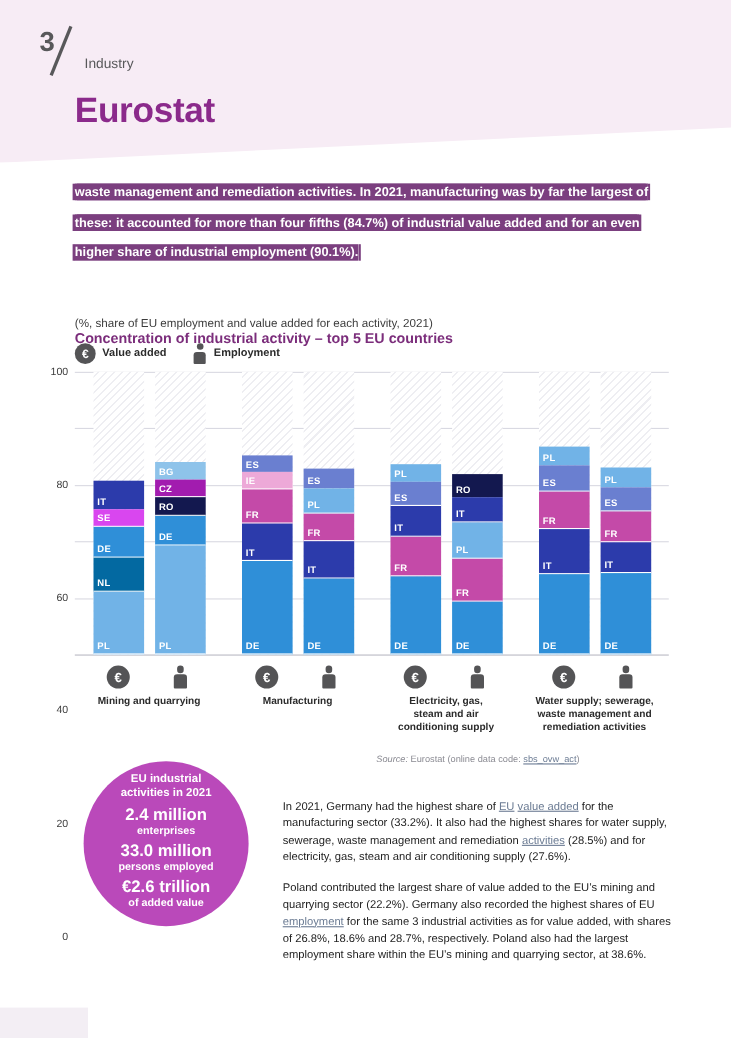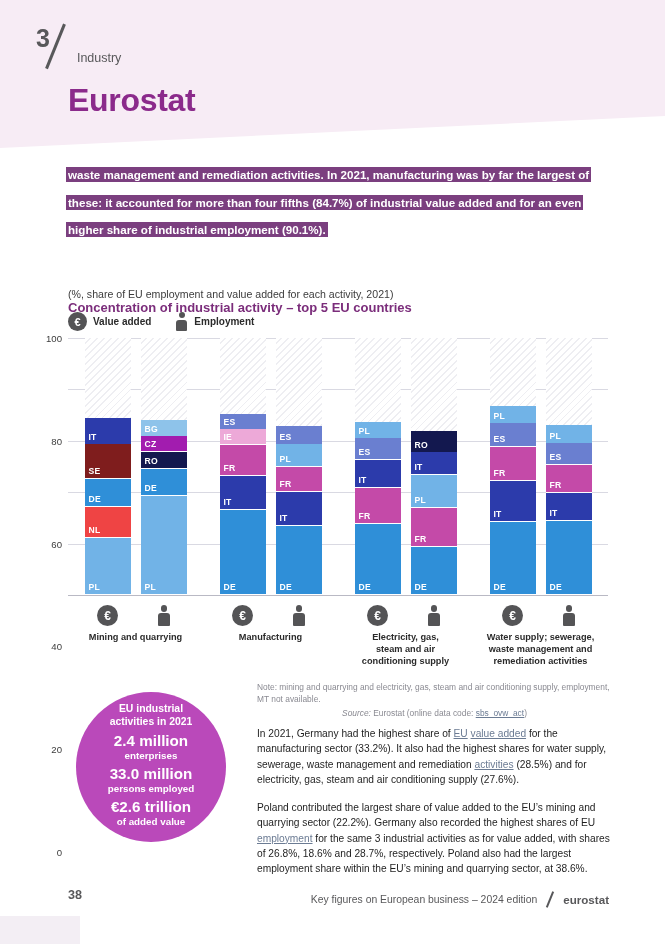--- a/index.html
+++ b/index.html
@@ -199,27 +199,27 @@
         </div>
       </div>
     <div class="groups" id="groups">
         <div class="group">
           <div class="barslot">
             <div class="hatch"></div>
             <div class="bar">
               <div class="seg" style="height: 25.7px; background: rgb(44, 59, 171);">
                 <span>IT</span>
               </div>
-              <div class="seg" style="height: 35px; background: #7f1d1d;">
+              <div class="seg" style="height: 16px; background: #d946ef;">
                 <span>SE</span>
               </div>
               <div class="seg" style="height: 28.27px; background: rgb(47, 143, 216);">
                 <span>DE</span>
               </div>
-              <div class="seg" style="height: 30.84px; background: #ef4444;">
+              <div class="seg" style="height: 30.84px; background: #0369a1;">
                 <span>NL</span>
               </div>
               <div class="seg" style="height: 57.054px; background: rgb(113, 179, 231);">
                 <span>PL</span>
               </div>
             </div>
           </div>
           <div class="barslot">
             <div class="hatch"></div>
             <div class="bar">
@@ -435,21 +435,20 @@
         </div>
         <div class="xlabel">
           <div>Water supply; sewerage,</div>
           <div>waste management and</div>
           <div>remediation activities</div>
         </div>
       </div>
     </div>
 
   <div class="note-block">
-    <div class="note">Note: mining and quarrying and electricity, gas, steam and air conditioning supply, employment, MT not available.</div>
     <div class="source">
       <i>Source:</i>
       <span>Eurostat (online data code:</span>
       <a class="link" href="#">sbs_ovw_act</a><span>)</span>
     </div>
   </div>
 
   <div class="circle">
     <div class="c-head" id="circle-head">
         <div>EU industrial</div>
@@ -464,22 +463,14 @@
   </div>
 
   <div class="body-text p1">
     <span>In 2021, Germany had the highest share of </span><a class="link" href="#">EU</a><span> </span><a class="link" href="#">value added</a><span> for the manufacturing sector (33.2%). It also had the highest shares for water supply, sewerage, waste management and remediation </span><a class="link" href="#">activities</a><span> (28.5%) and for electricity, gas, steam and air conditioning supply (27.6%).</span>
   </div>
 
   <div class="body-text p2">
     <span>Poland contributed the largest share of value added to the EU’s mining and quarrying sector (22.2%). Germany also recorded the highest shares of EU </span><a class="link" href="#">employment</a><span> for the same 3 industrial activities as for value added, with shares of 26.8%, 18.6% and 28.7%, respectively. Poland also had the largest employment share within the EU’s mining and quarrying sector, at 38.6%.</span>
   </div>
 
-  <div class="footer">
-    <div class="pageno">38</div>
-    <div class="foot-right">
-      <div class="foot-title">Key figures on European business – 2024 edition</div>
-      <div class="foot-slash"></div>
-      <div class="foot-brand">eurostat</div>
-    </div>
-  </div>
   <div class="corner"></div>
 </div>
 
 </body></html>

